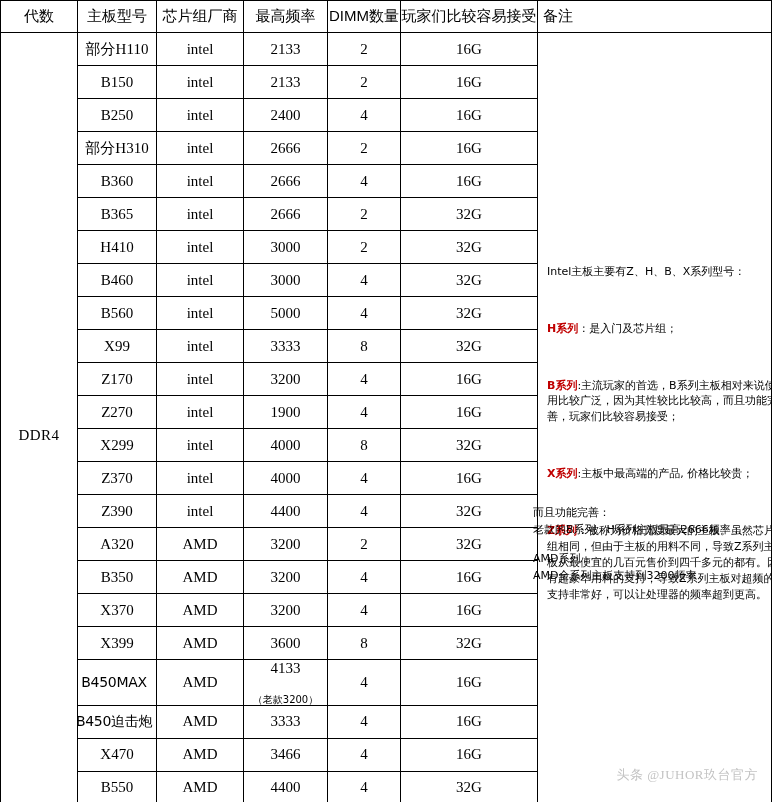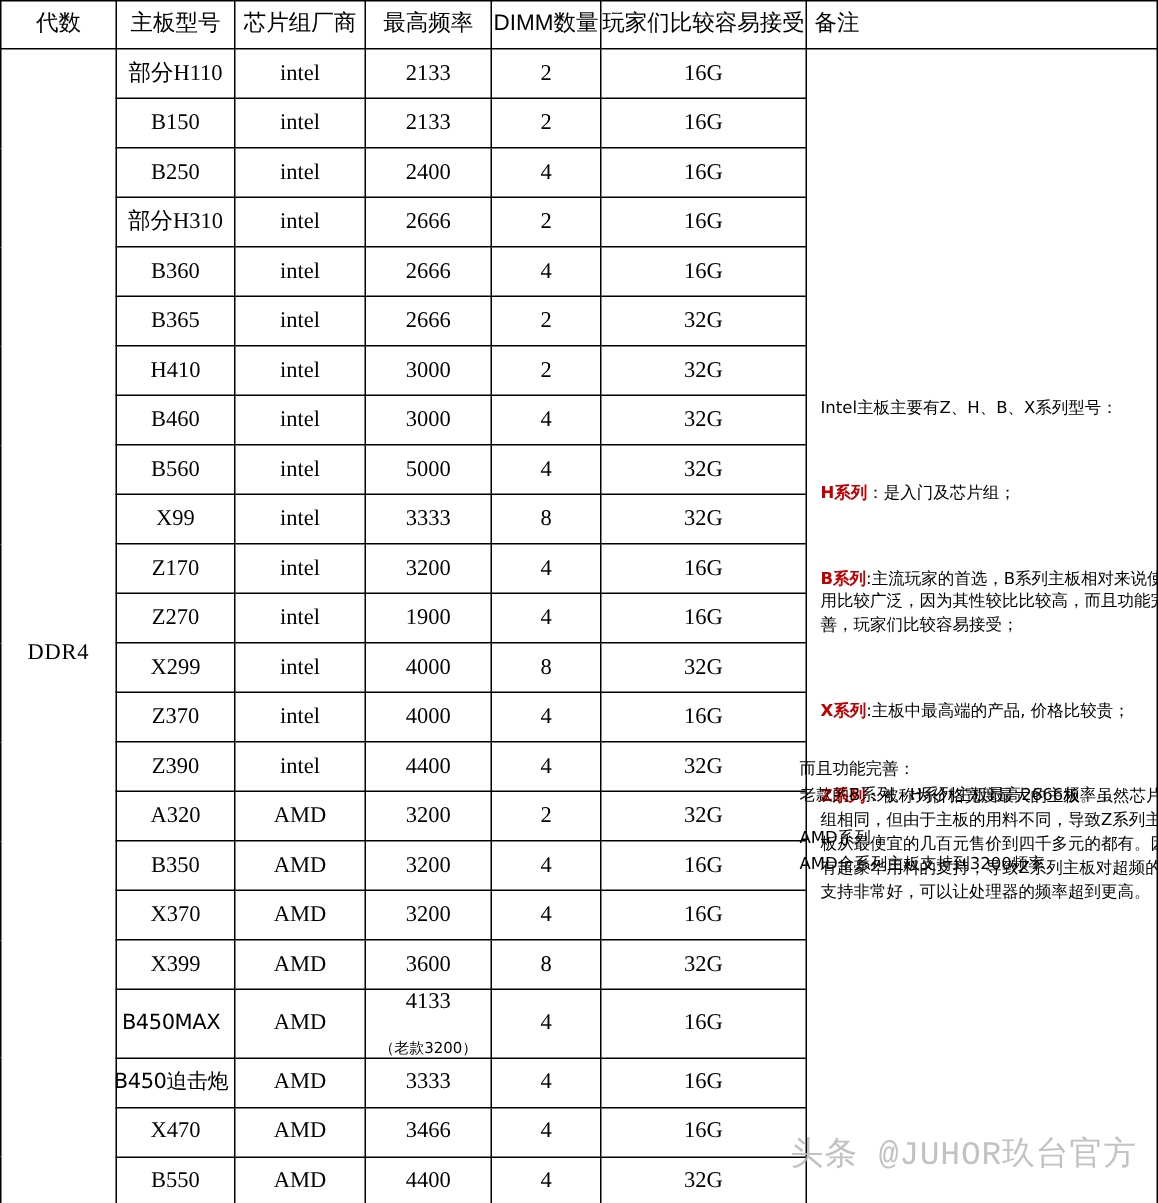--- a/index.html
+++ b/index.html
@@ -127,22 +127,22 @@
     color: #000000;
   }
   #notes2 p { margin: 0; }
   #notes2 p.spacer { height: 13px; }
 
   
   #watermark {
     position: absolute;
     right: 14px;
     bottom: 18px;
-    font-family: Liberation Mono, monospace;
-    font-size: 22px;
+    font-family: Liberation Serif, serif;
+    font-size: 13px;
     color: #b8b8b8;
     letter-spacing: 0.5px;
     white-space: nowrap;
     opacity: 0.85;
   }
 
   
   #right-edge {
     position: absolute;
     top: 0;

